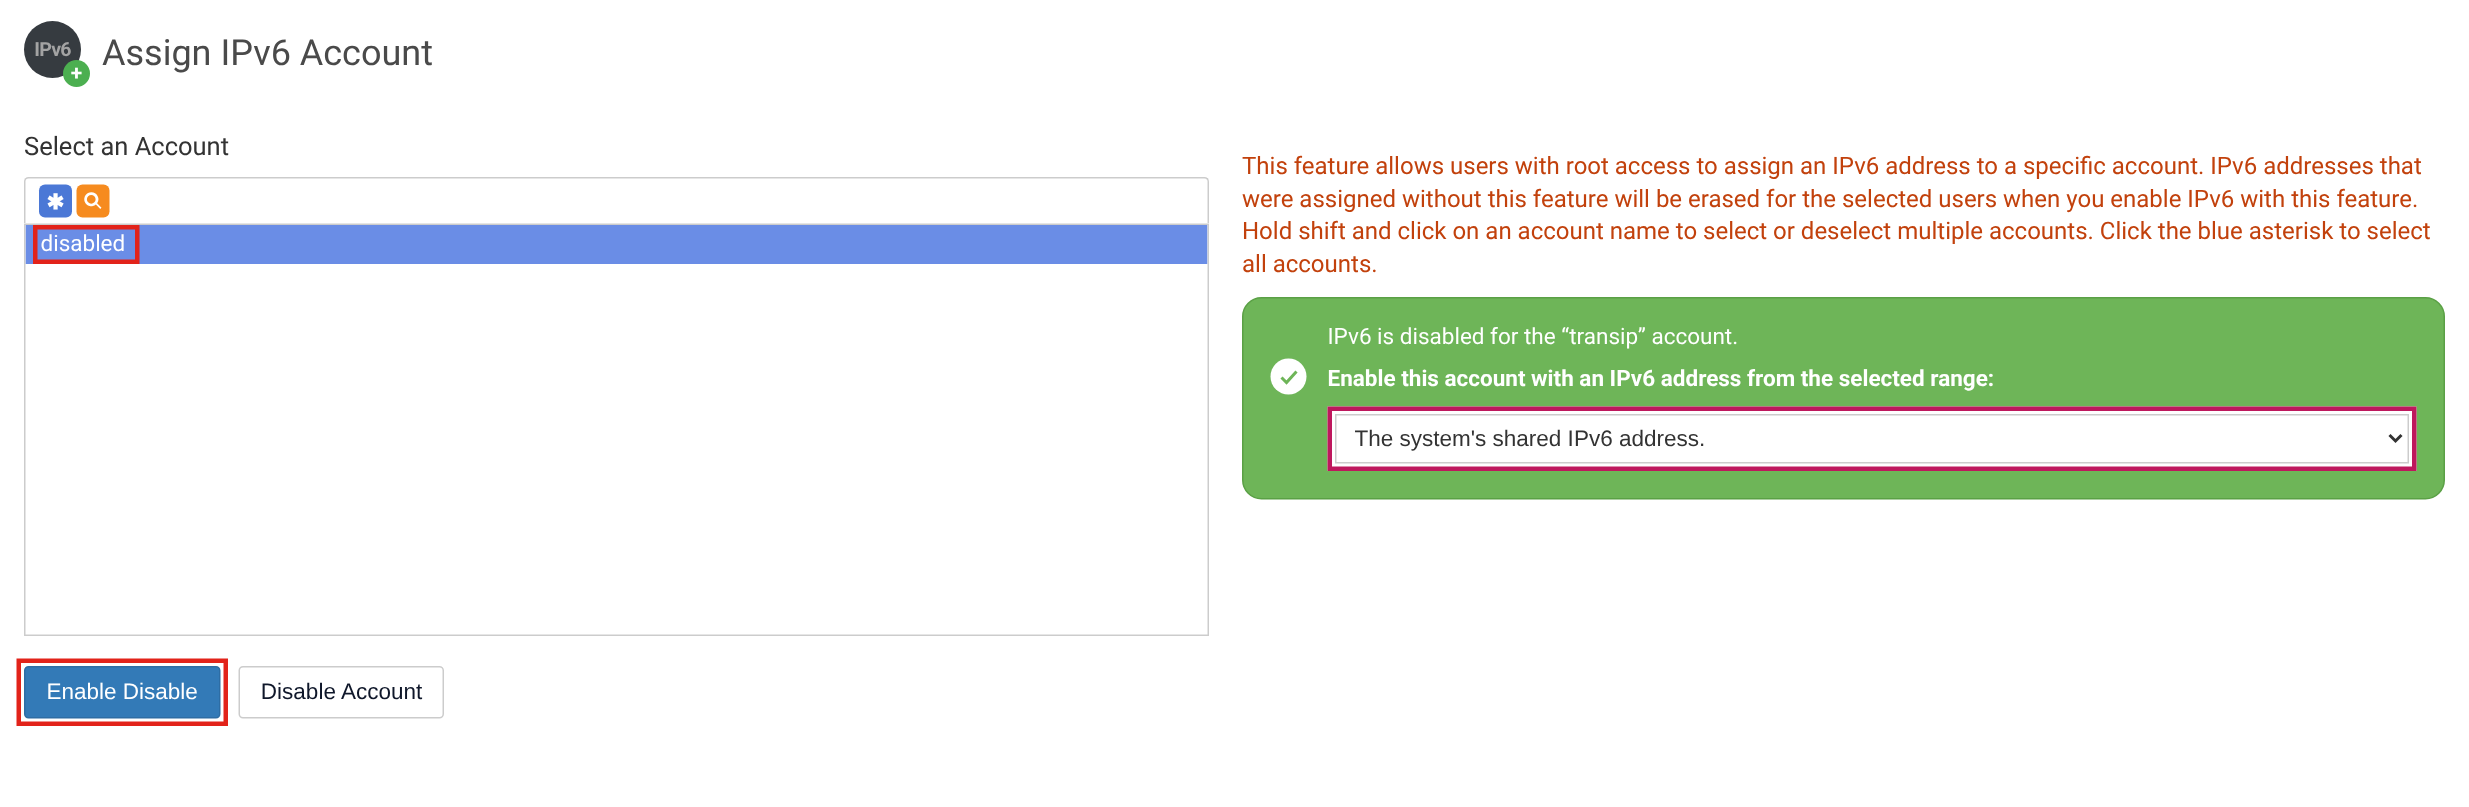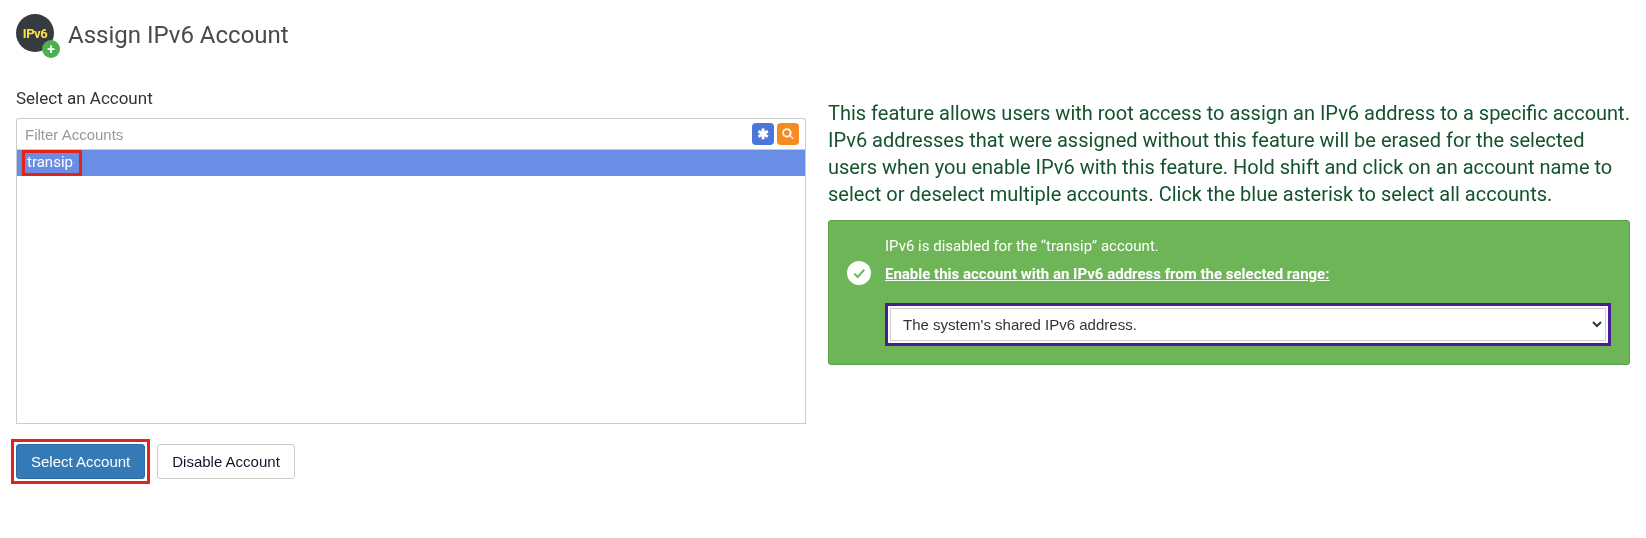--- a/index.html
+++ b/index.html
@@ -19,21 +19,21 @@
     .header-icon {
       position: relative;
       width: 42px;
       height: 42px;
     }
     .header-icon .globe {
       width: 38px;
       height: 38px;
       border-radius: 50%;
       background: #363b40;
-      color: #fde047;
+      color: #a3a3a3;
       display: flex;
       align-items: center;
       justify-content: center;
       font-size: 13px;
       font-weight: 700;
       letter-spacing: -0.5px;
     }
     .header-icon .plus {
       position: absolute;
       right: -2px;
@@ -148,30 +148,30 @@
       color: #0f172a;
       border-color: #ccc;
     }
     .highlight-box-red {
       border: 3px solid #e2231a;
       display: inline-block;
       padding: 2px;
       margin: -5px;
     }
     .help-text {
-      font-size: 20px;
-      color: #14532d;
+      font-size: 16px;
+      color: #c2410c;
       line-height: 1.35;
       margin-top: 12px;
       margin-bottom: 12px;
     }
     .panel-green {
       background: #6eb558;
       border: 1px solid #5aa045;
-      border-radius: 3px;
+      border-radius: 13px;
       padding: 16px 18px 18px 18px;
       color: #fff;
       display: flex;
       gap: 14px;
     }
     .check-circle {
       width: 24px;
       height: 24px;
       border-radius: 50%;
       background: #fff;
@@ -184,25 +184,24 @@
     }
     .check-circle svg { width: 16px; height: 16px; stroke: #6eb558; stroke-width: 3; fill: none; }
     .panel-body { flex: 1; min-width: 0; }
     .panel-line1 {
       font-size: 15px;
       margin-bottom: 10px;
     }
     .panel-line2 {
       font-size: 15px;
       font-weight: 700;
-      margin-bottom: 20px;
-      text-decoration: underline;
+      margin-bottom: 10px;
     }
     .select-wrap {
-      border: 3px solid #4c1d95;
+      border: 3px solid #be185d;
       padding: 2px;
       background: #fff;
     }
     .range-select {
       width: 100%;
       padding: 6px 8px;
       font-size: 15px;
       color: #333;
       border: 1px solid #ccc;
       background: #fff;
@@ -218,38 +217,37 @@
     <div class="plus">+</div>
   </div>
   <h1 class="page-title">Assign IPv6 Account</h1>
 </div>
 
 <div class="columns">
   <div class="left-col">
     <div class="section-label">Select an Account</div>
 
     <div class="filter-row">
-      <input class="filter-input" type="text" placeholder="Filter Accounts" style="">
       <button class="icon-btn icon-asterisk">✱</button>
       <button class="icon-btn icon-search">
         <svg viewBox="0 0 24 24">
             <path d="M10 2a8 8 0 105.3 14l5 5 1.4-1.4-5-5A8 8 0 0010 2zm0 3a5 5 0 110 10 5 5 0 010-10z"></path>
           </svg>
       </button>
     </div>
 
     <div class="accounts-box">
       <div class="account-item">
-        <span class="account-highlight">transip</span>
+        <span class="account-highlight">disabled</span>
       </div>
     </div>
 
     <div class="btn-row">
       <span class="highlight-box-red">
-        <button class="btn btn-primary">Select Account</button>
+        <button class="btn btn-primary">Enable Disable</button>
       </span>
       <button class="btn btn-default">Disable Account</button>
     </div>
   </div>
 
   <div class="right-col">
     <div class="help-text">This feature allows users with root access to assign an IPv6 address to a specific account. IPv6 addresses that were assigned without this feature will be erased for the selected users when you enable IPv6 with this feature. Hold shift and click on an account name to select or deselect multiple accounts. Click the blue asterisk to select all accounts.</div>
 
     <div class="panel-green">
       <div class="check-circle">

